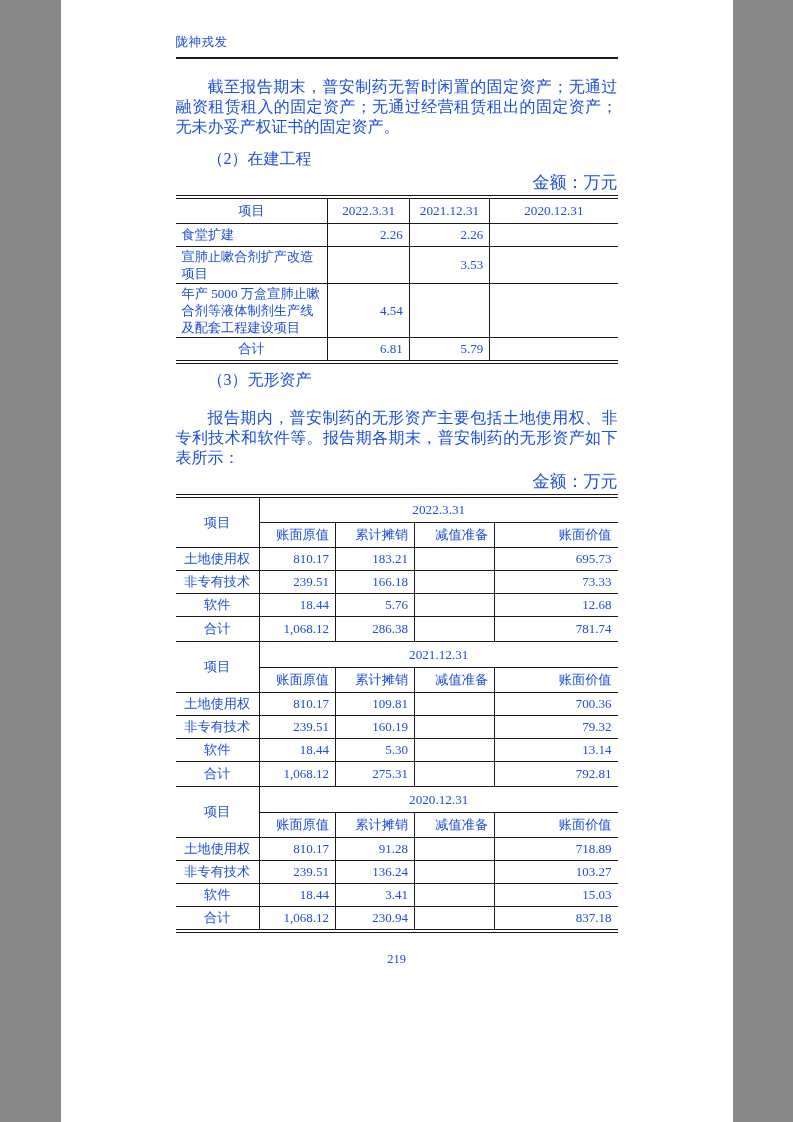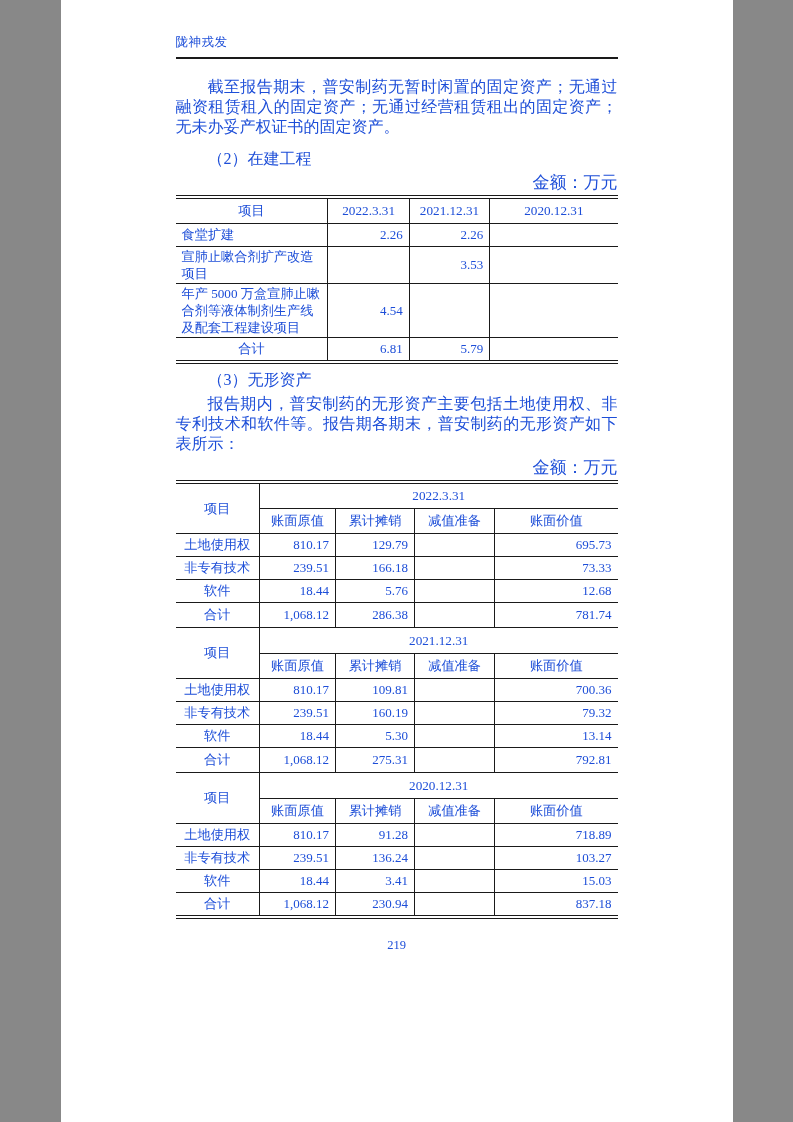--- a/index.html
+++ b/index.html
@@ -38,21 +38,21 @@
   }
   .b{font-weight:normal;}
   .c{text-align:center;}
   .l{text-align:left;}
   .n{text-align:right;font-size:13px;}
   tr.hd td{height:26px;}
   tr.row td{height:23px;}
   tr.tall td{height:36px;margin-top:16px;}
   tr.tot td{height:25px;}
   tr.yr td{height:26px;}
-  tr.sub td{height:25px;}
+  tr.sub td{height:25px;text-align:right;}
   
   .page-footer{
     margin-top:16px;text-align:center;font-size:12.5px;line-height:20px;
   }
 </style>
 </head>
 <body>
 
 <div class="page">
 
@@ -104,21 +104,21 @@
         <td class="n b">6.81</td>
         <td class="n b">5.79</td>
         <td class="n b"></td>
       </tr>
     </tbody>
   </table>
 
 
   <p class="para single" style="margin-top:6px;">（3）无形资产</p>
 
-  <p class="para" style="margin-top:4px;">报告期内，普安制药的无形资产主要包括土地使用权、非专利技术和软件等。报告期各期末，普安制药的无形资产如下表所示：</p>
+  <p class="para" style="margin-top:18px;">报告期内，普安制药的无形资产主要包括土地使用权、非专利技术和软件等。报告期各期末，普安制药的无形资产如下表所示：</p>
 
   <div class="unit-label">金额：万元</div>
 
   <table>
     <colgroup>
       <col style="width:19%">
         <col style="width:17.2%">
         <col style="width:17.9%">
         <col style="width:18.1%">
         <col style="width:27.8%">
@@ -130,21 +130,21 @@
       </tr>
       <tr class="sub">
         <td class="b c">账面原值</td>
         <td class="b c">累计摊销</td>
         <td class="b c">减值准备</td>
         <td class="b c">账面价值</td>
       </tr>
       <tr class="row">
         <td class="c">土地使用权</td>
         <td class="n">810.17</td>
-        <td class="n">129.79</td>
+        <td class="n">183.21</td>
         <td class="n"></td>
         <td class="n">695.73</td>
       </tr>
       <tr class="row">
         <td class="c">非专有技术</td>
         <td class="n">239.51</td>
         <td class="n">166.18</td>
         <td class="n"></td>
         <td class="n">73.33</td>
       </tr>

